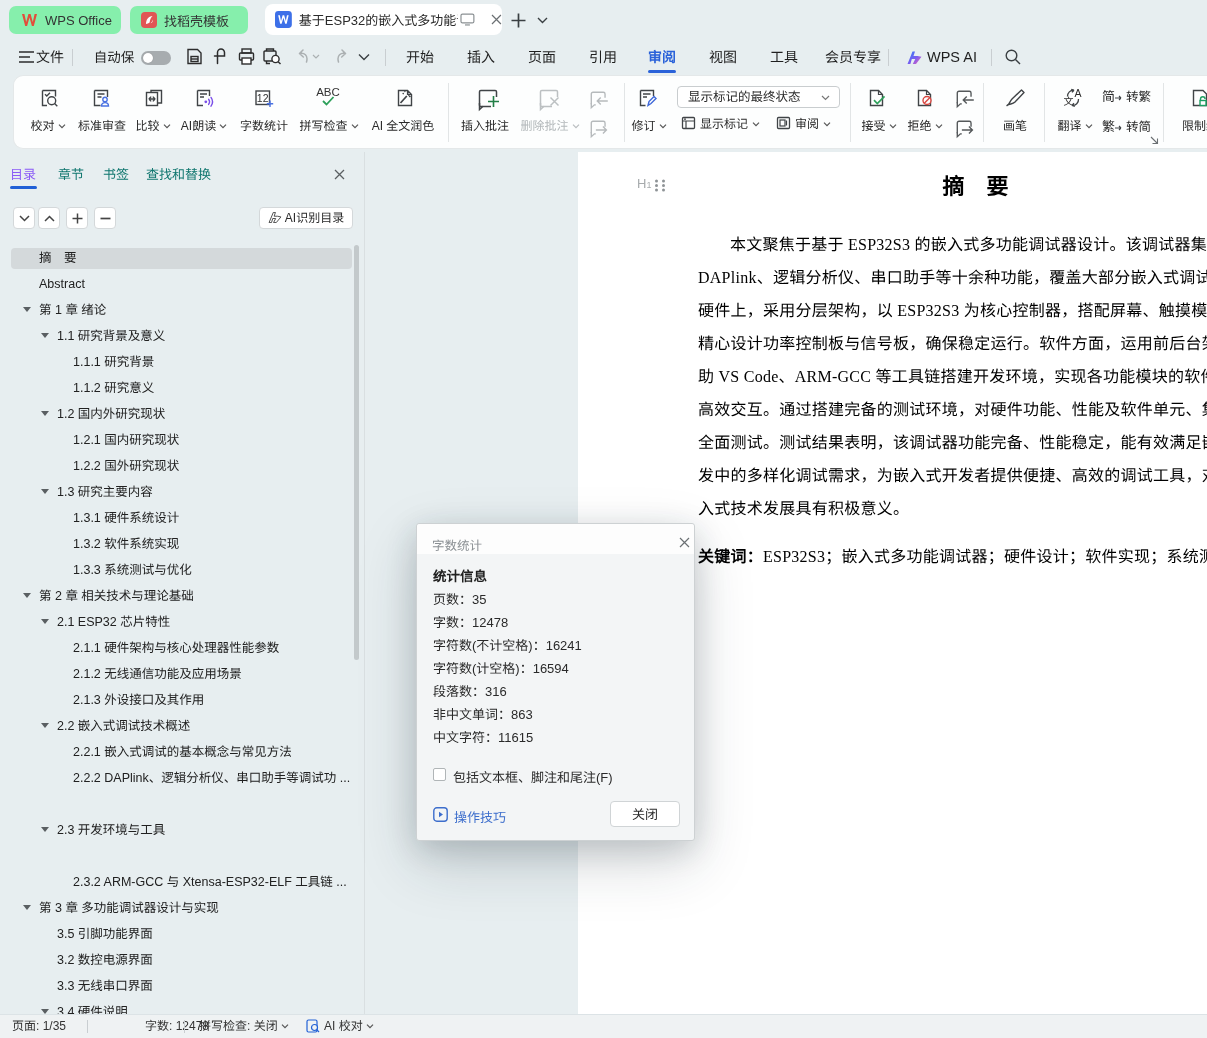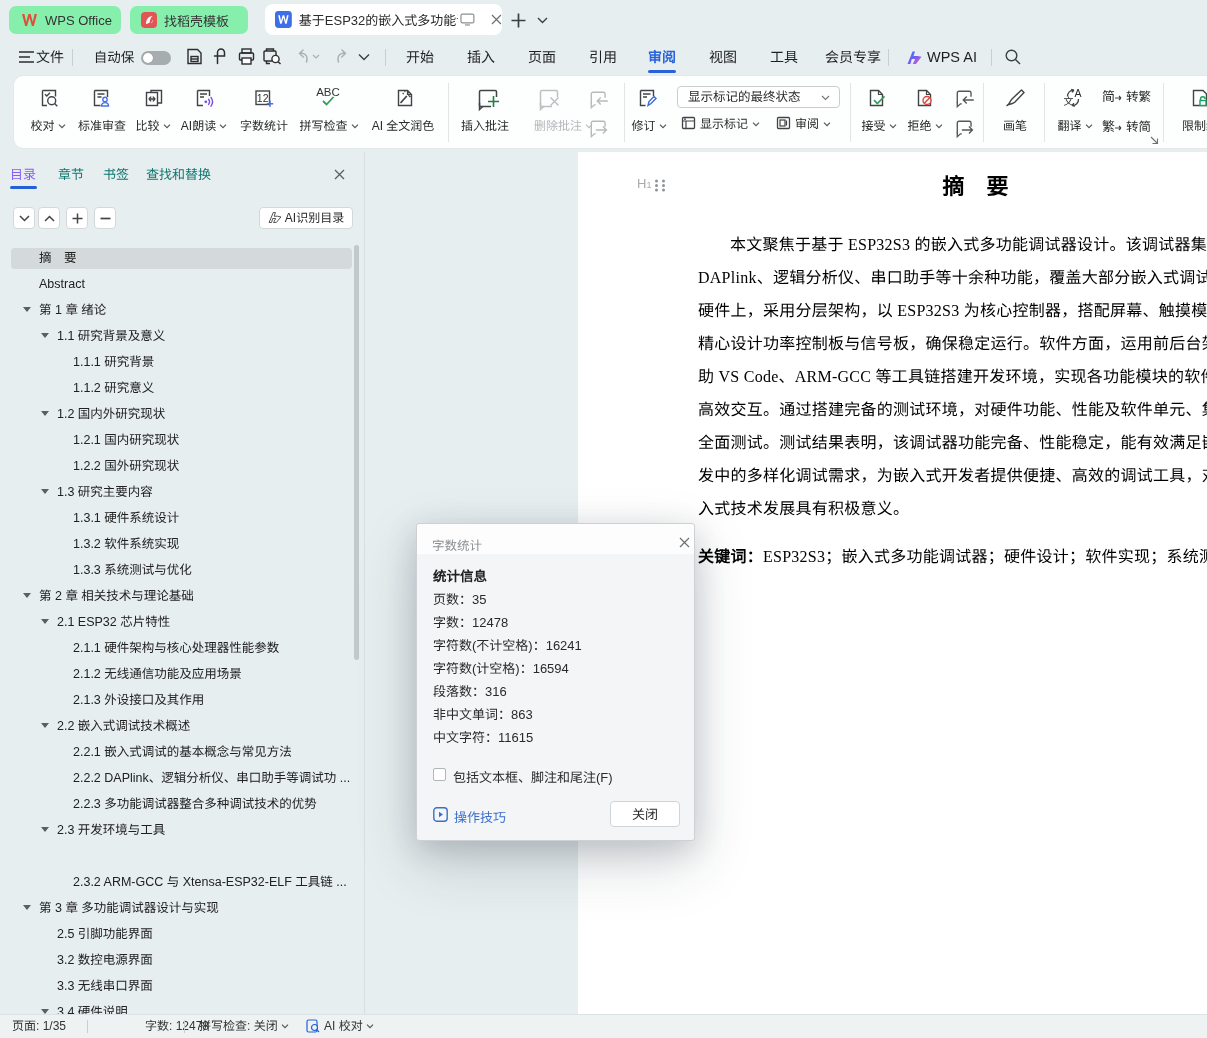--- a/index.html
+++ b/index.html
@@ -14,21 +14,21 @@
   
   #menurow { position:absolute; left:0; top:40px; width:1207px; height:35px; }
   .mitem { position:absolute; top:0; height:35px; line-height:35px; font-size:14px; color:#1f1f1f; text-align:center; }
   .mactive { color:#2a62d9; font-weight:bold; }
   .vdiv { position:absolute; width:1px; background:#c9ced1; }
   
   #ribbon { position:absolute; left:13px; top:75px; width:1194px; height:74px; background:#fdfefe; border:1px solid #e4e8e9; border-right:none; border-radius:10px 0 0 10px; }
   .ric { position:absolute; top:12px; }
   .rlabel { position:absolute; top:41px; height:18px; line-height:18px; font-size:12px; color:#2a2a2a; white-space:nowrap; text-align:center; }
   .rsep { position:absolute; top:7px; height:59px; width:1px; background:#e2e5e6; }
-  .gray { color:#b4b9bb;text-align:right; }
+  .gray { color:#b4b9bb; }
   
   #content { position:absolute; left:0; top:150px; width:1207px; height:864px; background:#e7eef0; }
   #page { position:absolute; left:578px; top:2px; width:629px; height:862px; background:#fff; }
   #sidebar { position:absolute; left:0; top:2px; width:365px; height:862px; border-right:1px solid #d9dfe1; }
   .stab { position:absolute; top:12px; height:22px; font-size:13px; color:#0f766e; }
   .toc-row { position:absolute; left:0; width:348px; height:26px; line-height:26px; font-size:12.5px; color:#212121; white-space:nowrap; overflow:hidden; }
   .sbtn { position:absolute; top:55px; width:22px; height:22px; background:#fff; border:1px solid #d4d8da; border-radius:4px; display:flex; align-items:center; justify-content:center; }
   .arr { position:absolute; top:10px; width:0; height:0; border-left:4px solid transparent; border-right:4px solid transparent; border-top:5px solid #5a5f62; }
   
   .doc { position:absolute; font-family:"Liberation Serif",serif; color:#000; white-space:nowrap; }
@@ -415,27 +415,26 @@
       <div class="arr" style="left:23px; top:441px;"></div>
     <div class="toc-row" style="top:457px; left:57px;">2.1 ESP32 芯片特性</div>
       <div class="arr" style="left:41px; top:467px;"></div>
     <div class="toc-row" style="top:483px; left:73px;">2.1.1 硬件架构与核心处理器性能参数</div>
     <div class="toc-row" style="top:509px; left:73px;">2.1.2 无线通信功能及应用场景</div>
     <div class="toc-row" style="top:535px; left:73px;">2.1.3 外设接口及其作用</div>
     <div class="toc-row" style="top:561px; left:57px;">2.2 嵌入式调试技术概述</div>
       <div class="arr" style="left:41px; top:571px;"></div>
     <div class="toc-row" style="top:587px; left:73px;">2.2.1 嵌入式调试的基本概念与常见方法</div>
     <div class="toc-row" style="top:613px; left:73px;">2.2.2 DAPlink、逻辑分析仪、串口助手等调试功 ...</div>
-    <div class="toc-row" style="top:639px; left:73px;">2.2.3 多功能调试器整合多种调试技术的优势</div>
     <div class="toc-row" style="top:665px; left:57px;">2.3 开发环境与工具</div>
       <div class="arr" style="left:41px; top:675px;"></div>
     <div class="toc-row" style="top:717px; left:73px;">2.3.2 ARM-GCC 与 Xtensa-ESP32-ELF 工具链 ...</div>
     <div class="toc-row" style="top:743px; left:39px;">第 3 章 多功能调试器设计与实现</div>
       <div class="arr" style="left:23px; top:753px;"></div>
-    <div class="toc-row" style="top:769px; left:57px;">2.5 引脚功能界面</div>
+    <div class="toc-row" style="top:769px; left:57px;">3.5 引脚功能界面</div>
     <div class="toc-row" style="top:795px; left:57px;">3.2 数控电源界面</div>
     <div class="toc-row" style="top:821px; left:57px;">3.3 无线串口界面</div>
     <div class="toc-row" style="top:847px; left:57px;">3.4 硬件说明</div>
       <div class="arr" style="left:41px; top:857px;"></div>
     <div class="abs" style="left:354px; top:93px; width:5px; height:415px; background:#c3c9cb; border-radius:3px;"></div>
   </div>
 </div>
 
 <div id="statusbar">
   <div class="sitem" style="left:12px;">页面: 1/35</div>

